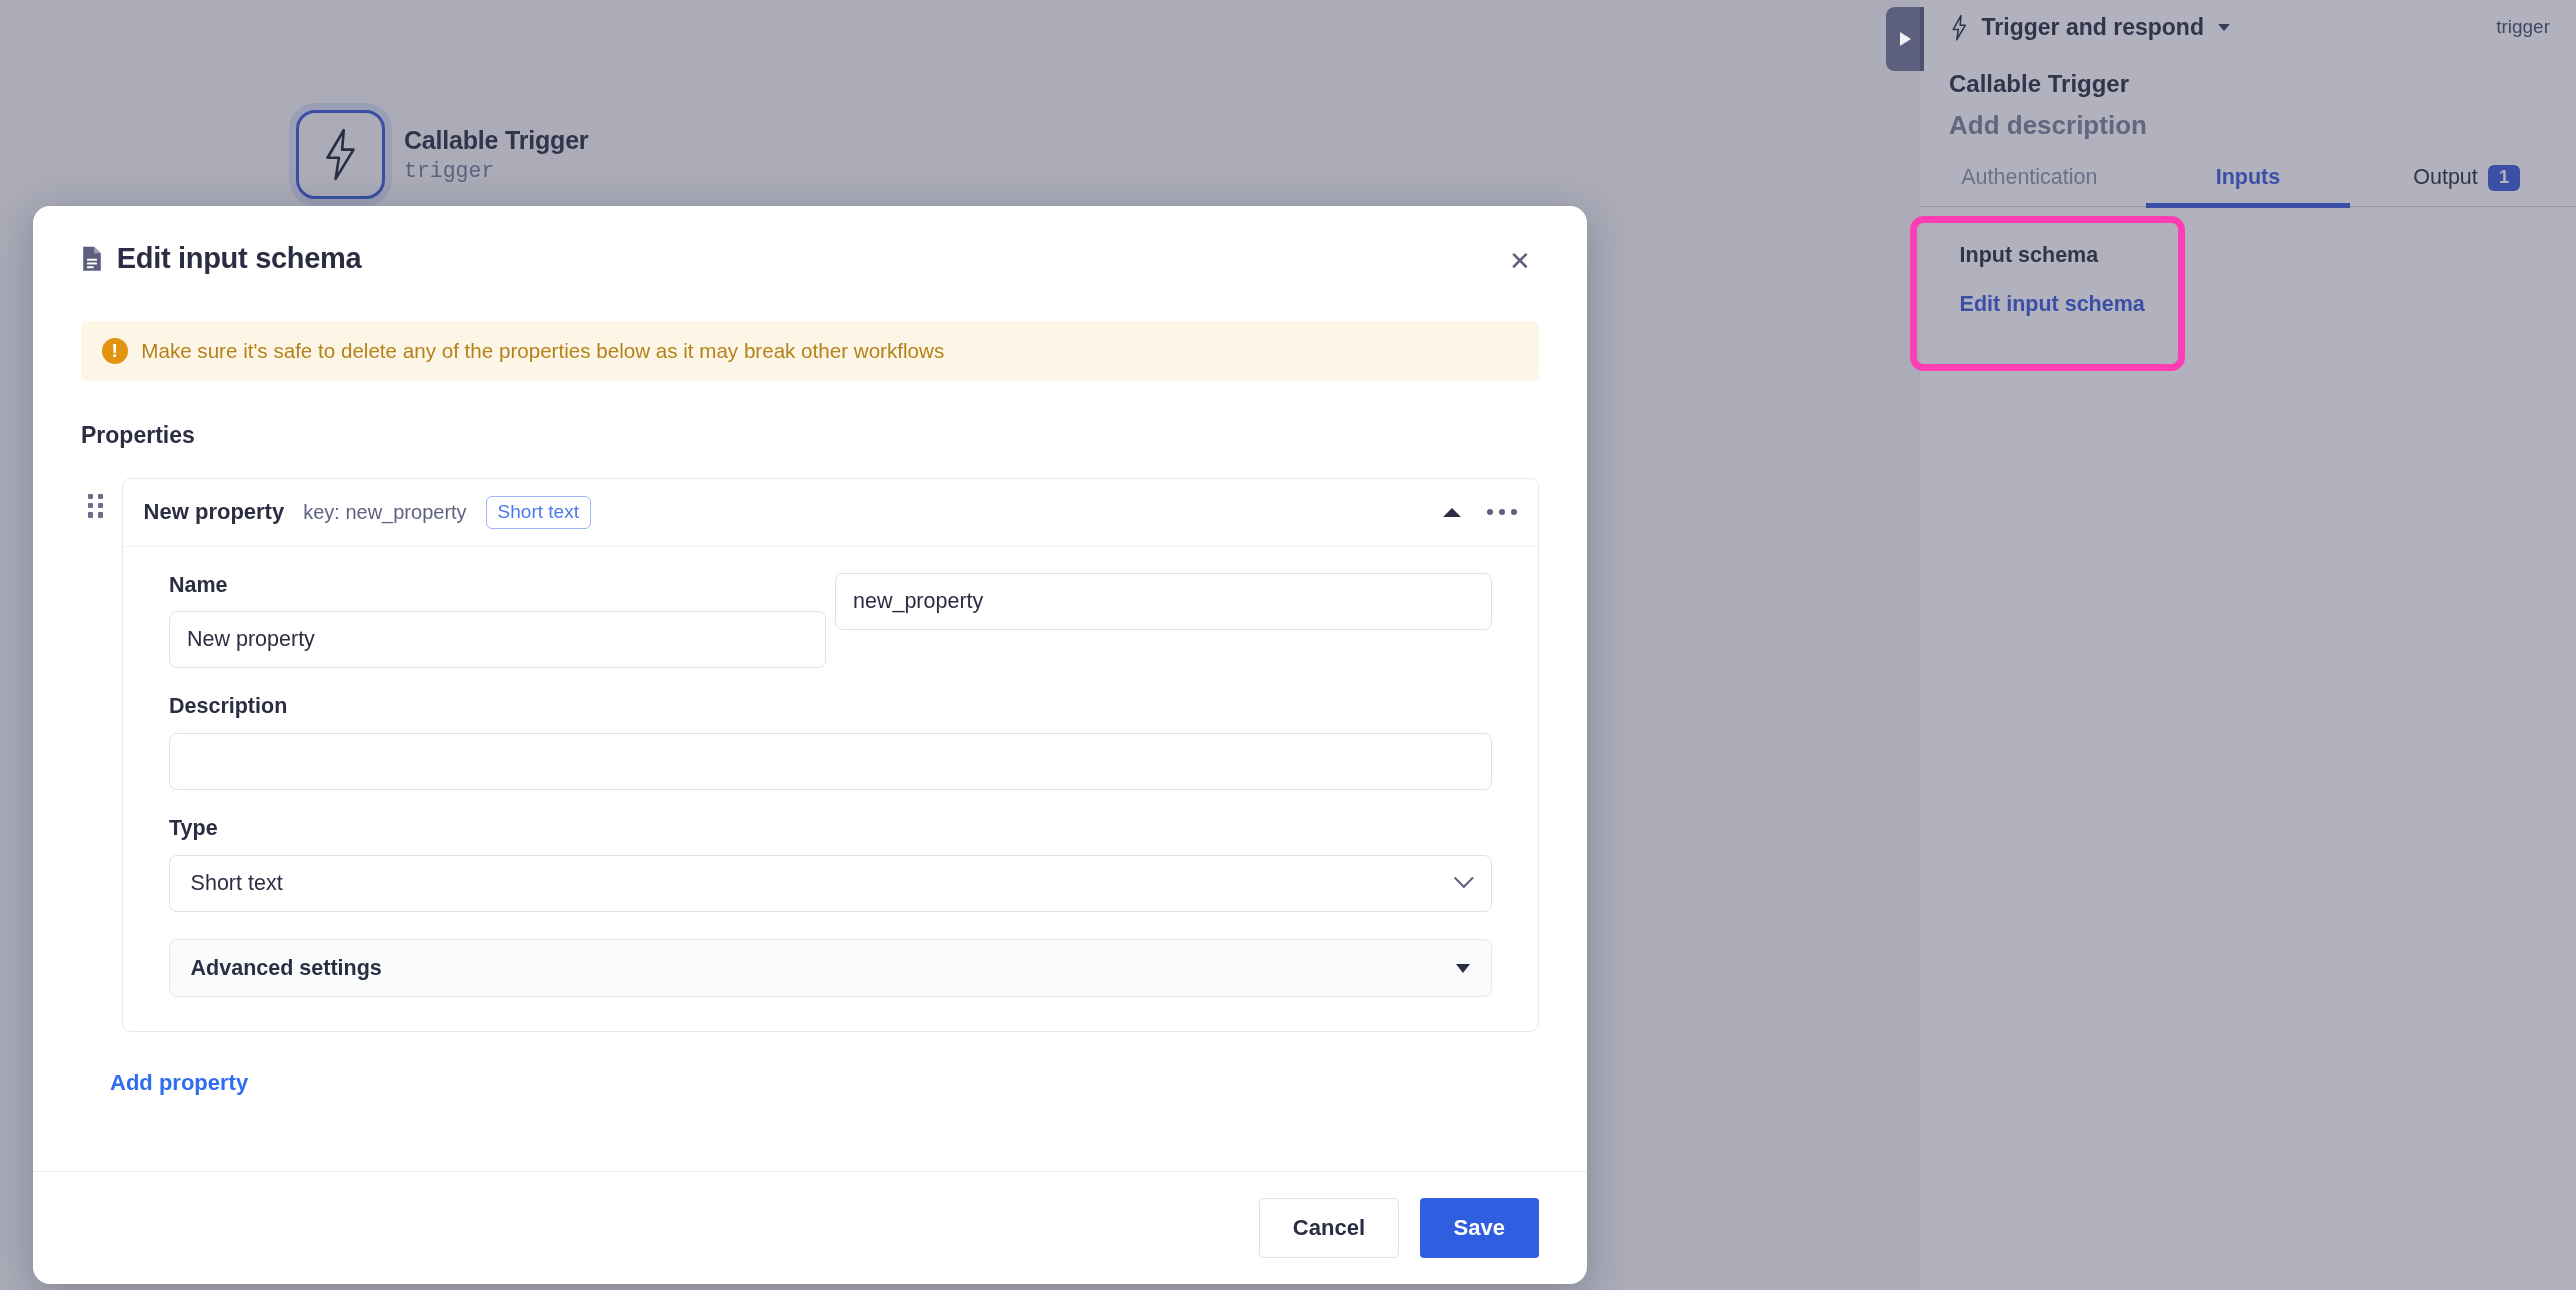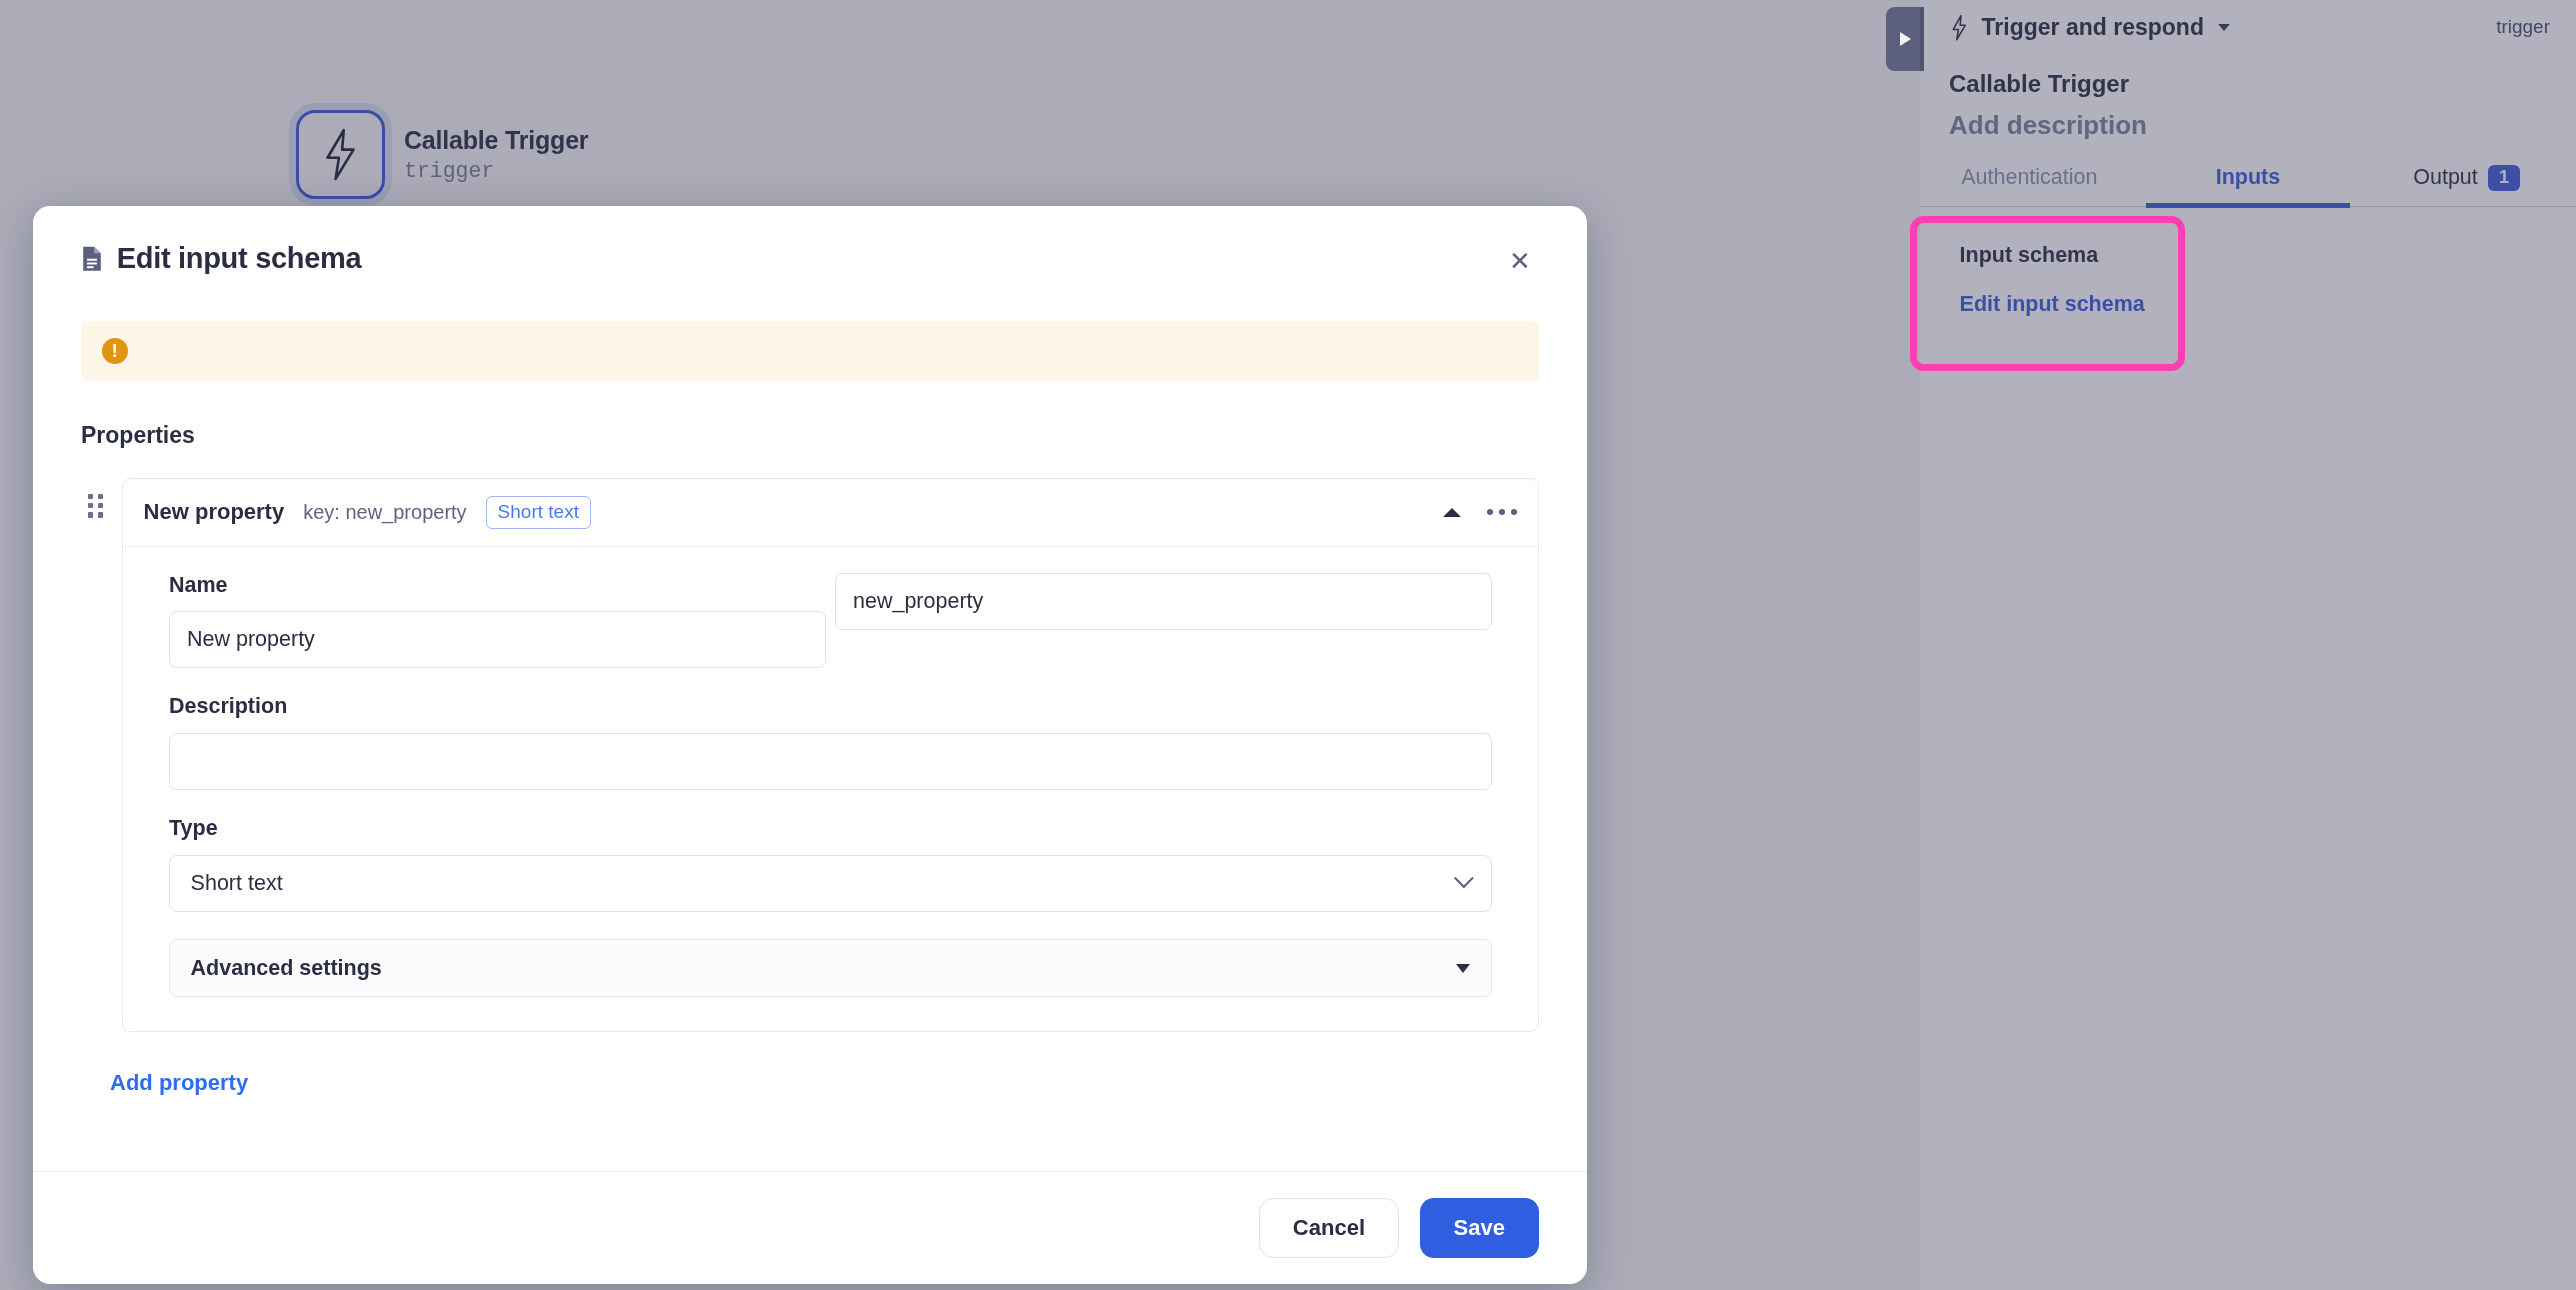--- a/index.html
+++ b/index.html
@@ -332,21 +332,21 @@
     font-size: 22px; font-weight: 700; color: #2f6df0;
   }
 
   .modal-footer {
     border-top: 0.9px solid #eceef3;
     padding: 26px 48px;
     display: flex; justify-content: flex-end; gap: 20.6px;
   }
   .btn {
     height: 60px;
-    border-radius: 14px;
+    border-radius: 4px;
     font-family: "Liberation Sans", sans-serif;
     font-size: 22px; font-weight: 700;
     padding: 8px 33px;
     border: 0.9px solid transparent;
   }
   .btn-cancel { background: #fff; border-color: #dfe2ea; color: #2b2d42; }
   .btn-save { background: #2f5fe0; color: #ffffff; }
 </style>
 </head>
 <body>
@@ -425,20 +425,21 @@
         </svg>
         <span class="modal-title">Edit input schema</span>
       </div>
       <div class="close-btn">✕</div>
     </div>
 
     <div class="modal-body">
 
       <div class="warn-banner">
         <span class="warn-icon">!</span>
+        <span class="warn-text">Make sure it's safe to delete any of the properties below as it may break other workflows</span>
       </div>
 
       <div class="section-label">Properties</div>
 
       <div class="prop-row">
         <div class="drag-handle">
           <span class="dots6">
               <i></i>
               <i></i>
               <i></i>

